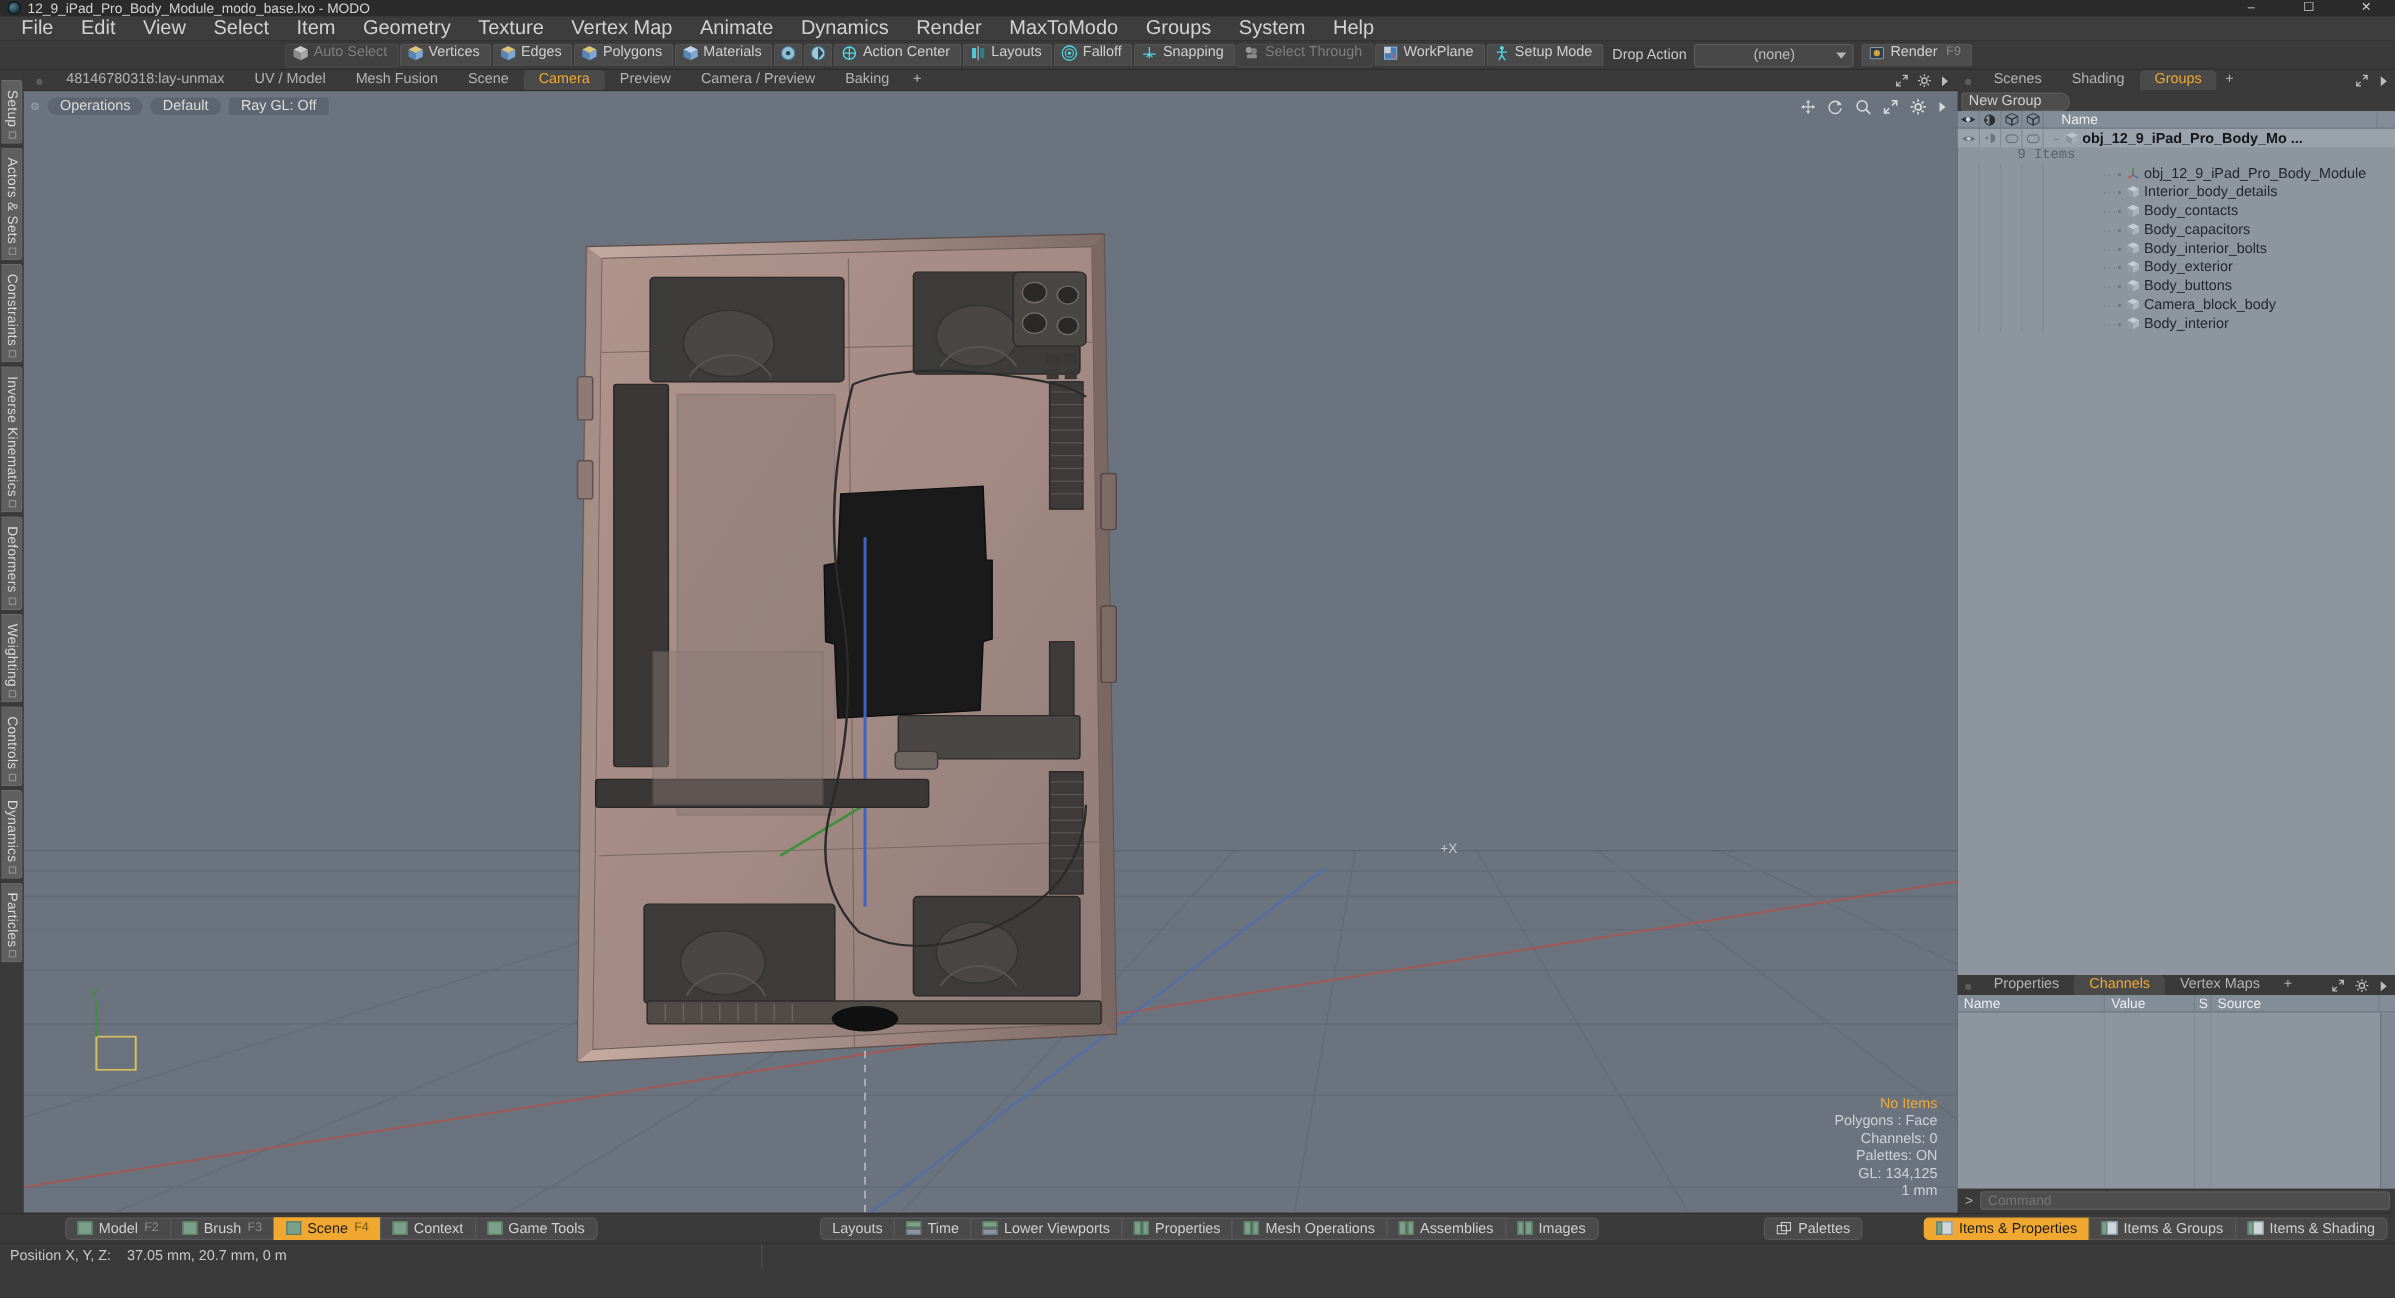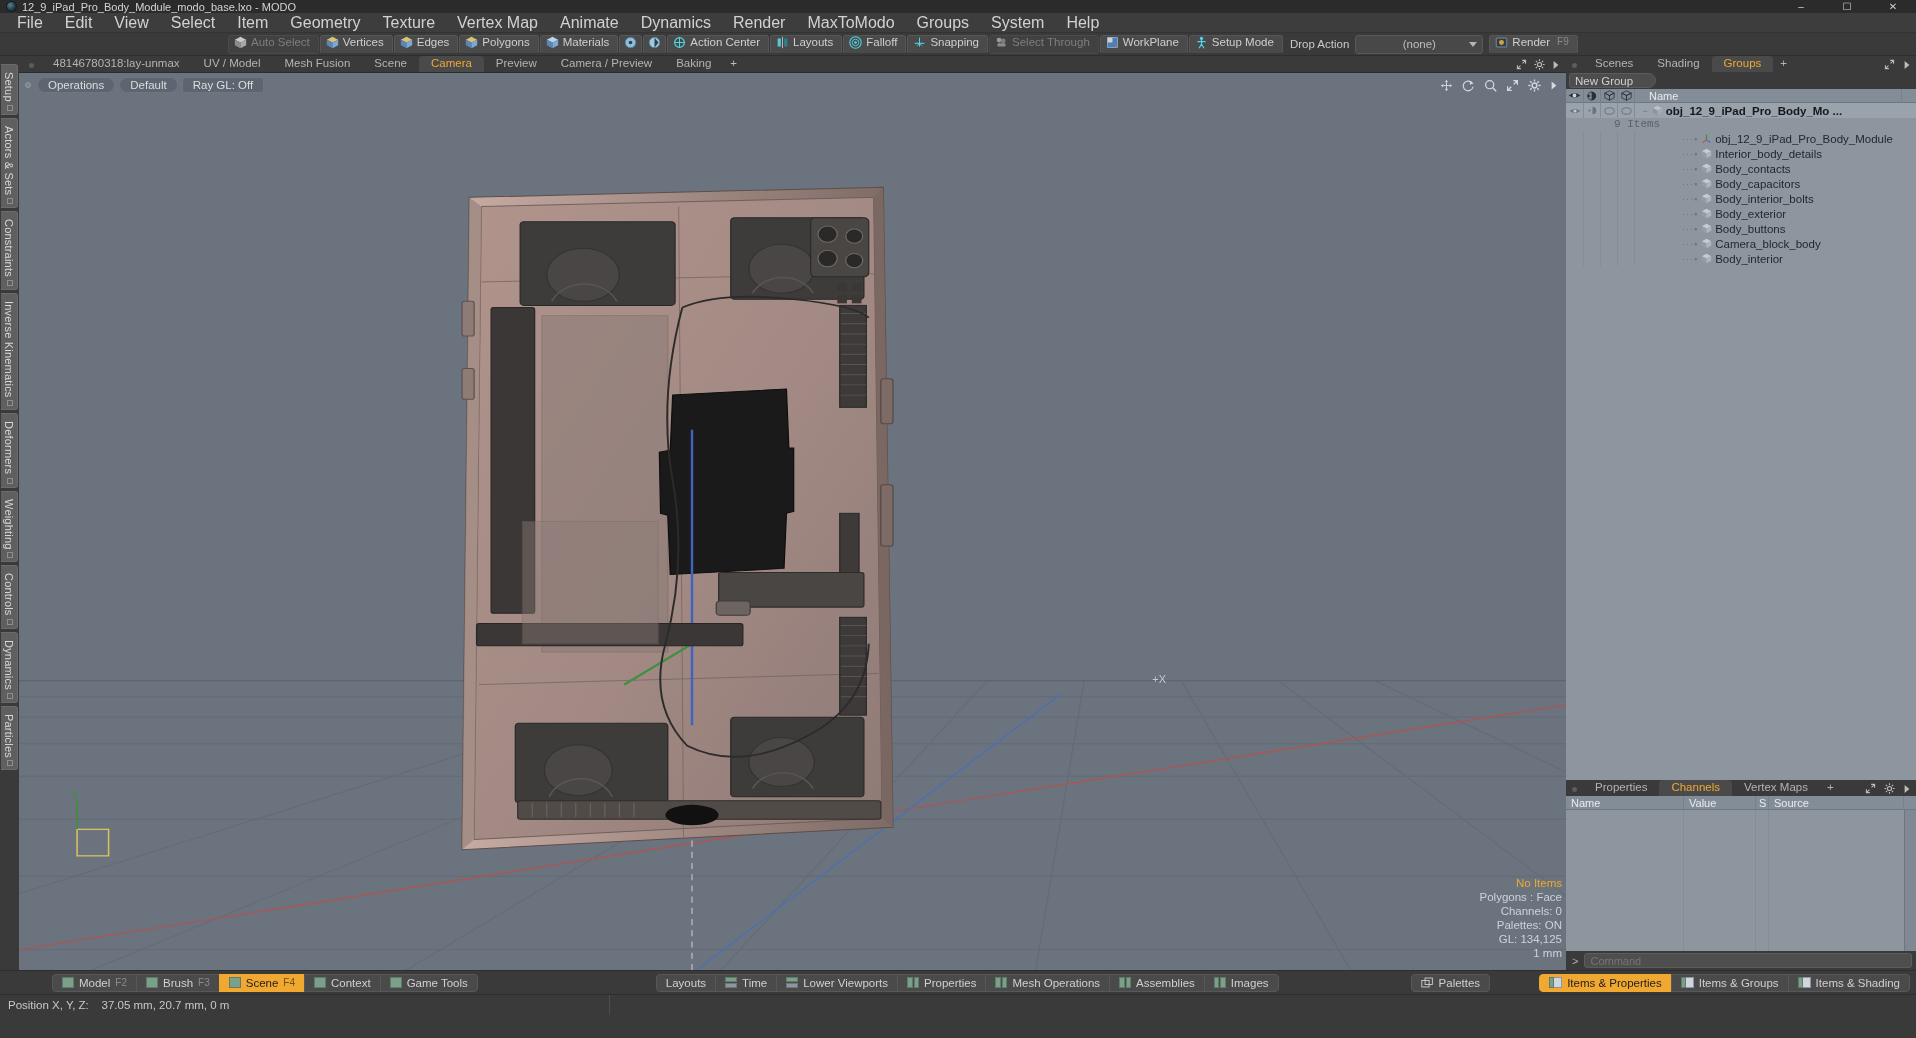--- a/index.html
+++ b/index.html
@@ -126,21 +126,21 @@
   }
   .vbtn.sq { border-radius: 3px; }
   .vdot {
     width: 6px; height: 6px; border-radius: 50%; background: #7c838c;
     border: 1px solid #919aa3; align-self: center; margin-right: 2px;
   }
   #vp_icons {
     position: absolute; top: 6px; right: 8px; display: flex; gap: 9px; align-items: center; z-index: 5;
   }
   #vp_stats {
-    position: absolute; right: 4px; bottom: 10px; text-align: right;
+    position: absolute; right: 16px; bottom: 10px; text-align: right;
     font-size: 11.5px; color: #cdd2d8; line-height: 14px; z-index: 5;
   }
   #vp_stats .hl { color: #f0a830; }
   #axis_label { position: absolute; right: 400px; top: 600px; color: #c3c9d0; font-size: 11px; }
 
   
   #rightdock { width: 350px; background: #3a3a3a; display: flex; flex-direction: column; }
   .dock-tabrow {
     height: 16px; display: flex; align-items: flex-end; background: #3a3a3a;
     position: relative; padding-left: 4px;

